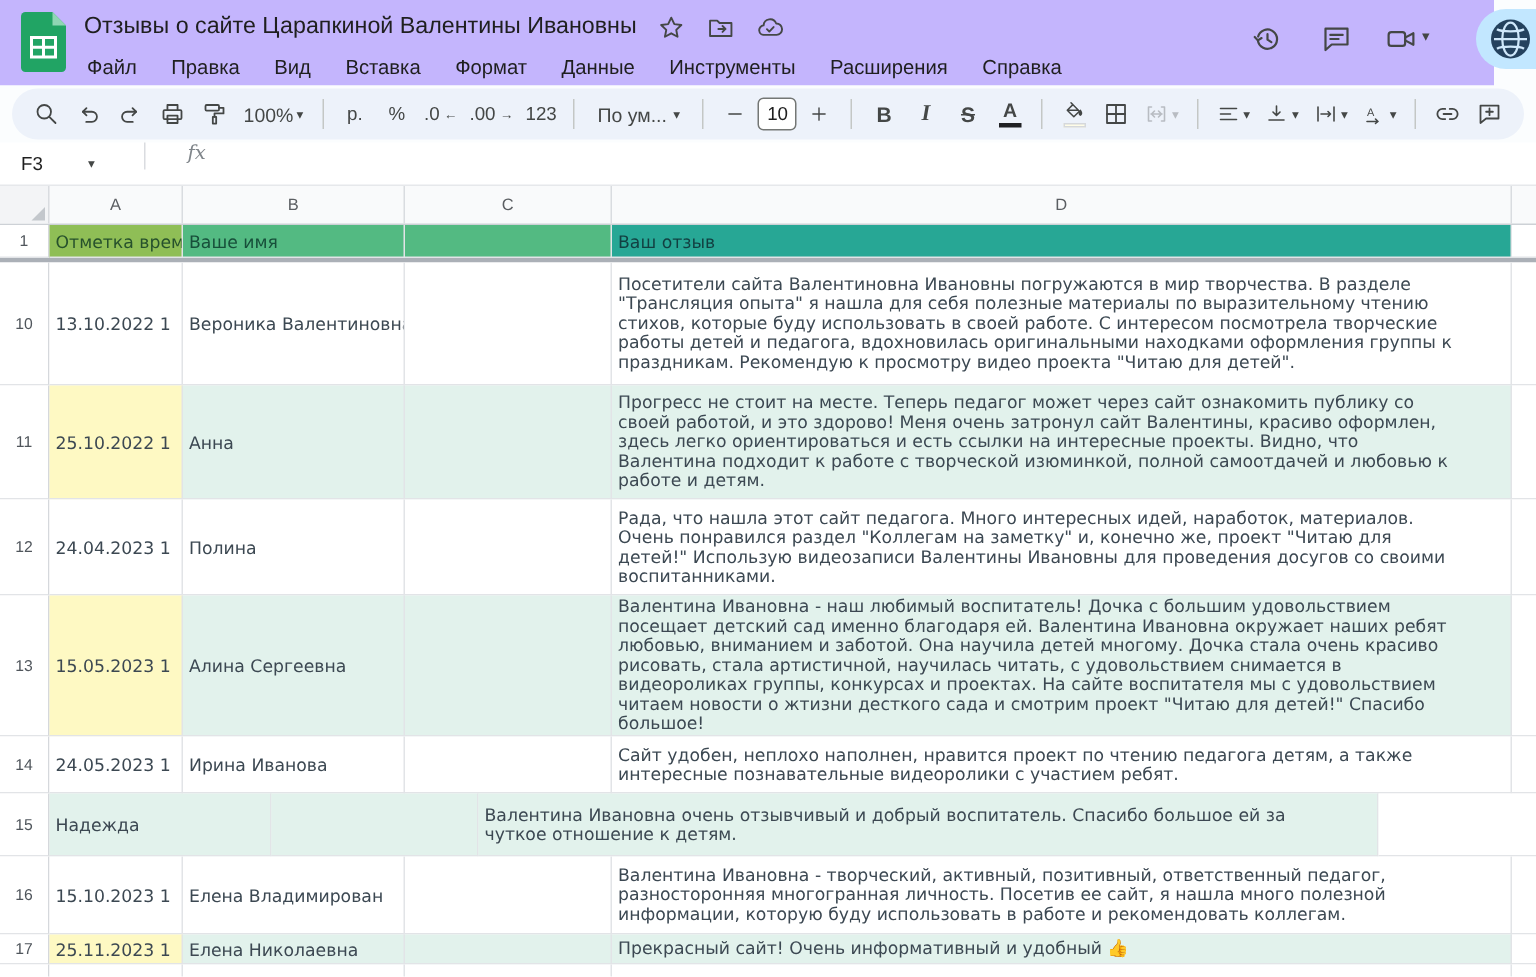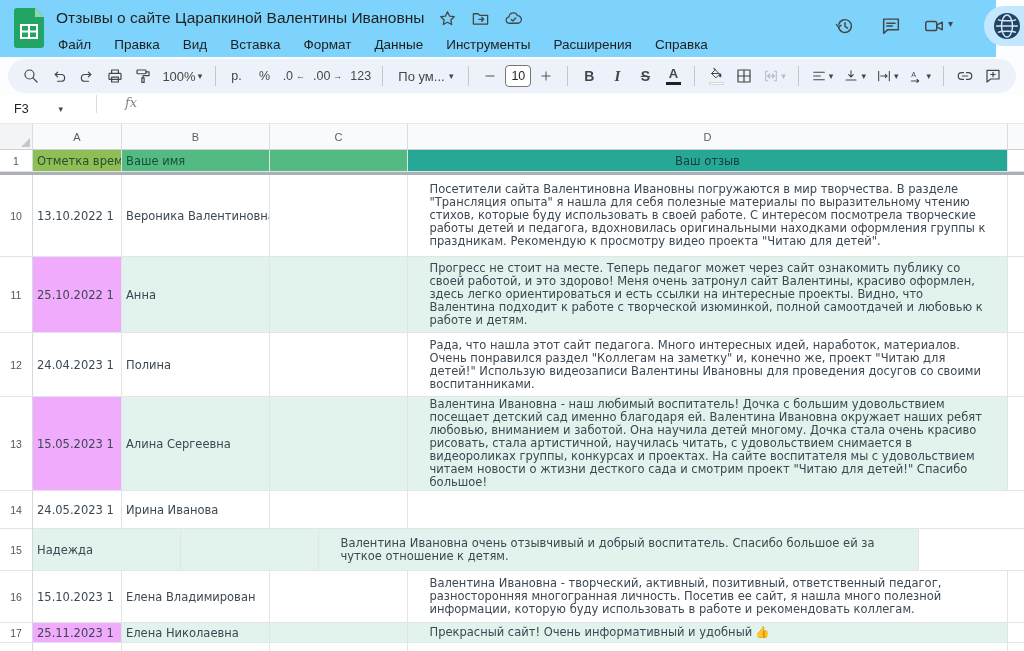--- a/index.html
+++ b/index.html
@@ -1,21 +1,21 @@
 <!DOCTYPE html>
 <html><head>
 <meta charset="utf-8">
 <style>
   * { margin:0; padding:0; box-sizing:border-box; }
   html,body { width:1024px; height:651px; overflow:hidden; background:#fff;
               font-family:"Liberation Sans", sans-serif; }
   #app { position:relative; width:1024px; height:651px; background:#fbfdfe; }
 
   
-  #titlebar { position:absolute; left:0; top:0; width:996px; height:57px; background:#7dd3fc; }
+  #titlebar { position:absolute; left:0; top:0; width:996px; height:57px; background:#c4b5fd; }
   #logo { position:absolute; left:14px; top:8px; width:30px; height:40px; }
   #title-block { position:absolute; left:56px; top:5px; }
   #doc-title-row { display:flex; align-items:center; height:26px; }
   #doc-title { font-size:15.5px; color:#1f1f1f; white-space:nowrap; }
   .title-icon { margin-left:14px; width:19px; height:19px; display:inline-flex; align-items:center; justify-content:center; }
   #menubar { display:flex; gap:19px; height:24px; align-items:center; margin-top:1px;text-align:right; }
   .menu-item { font-size:13.5px; color:#1f1f1f; white-space:nowrap; cursor:default; padding:2px 2px; border-radius:4px; }
   .tb-right-icon { position:absolute; top:12px; width:28px; height:28px; display:flex; align-items:center; justify-content:center; }
   #history-btn { left:831px; }
   #comment-btn { left:877px; }
@@ -60,24 +60,24 @@
   .gr { display:flex; width:1024px; }
   .c-num { width:33px; flex:none; display:flex; align-items:center; justify-content:center;
            border-right:1px solid #d5d8dc; border-bottom:1px solid #e2e4e7; background:#fff;
            font-size:10.5px; color:#50565c; font-family:"Liberation Sans",sans-serif; }
   .cell { flex:none; overflow:hidden; border-right:1px solid #e2e4e7; border-bottom:1px solid #e2e4e7;
           display:flex; align-items:center; padding:2px 4px; background:#fff;
           font-family:"DejaVu Sans",sans-serif; font-size:11.5px; color:#3c4852; }
   .c-a { width:89px; white-space:nowrap; }
   .c-b { width:148px; white-space:nowrap; }
   .c-c { width:138px; }
-  .c-d { width:600px;justify-content:center; }
+  .c-d { width:600px; }
   .c-d .txt { width:556px; line-height:13px; }
   .c-e { flex:1 1 auto; border-right:none; }
-  .gr.band .c-a { background:#f0abfc; }
+  .gr.band .c-a { background:#fef9c3; }
   .gr.band .c-b, .gr.band .c-c, .gr.band .c-d { background:#e2f2ec; }
 
   #col-strip { height:26px; background:#f9fafb; border-bottom:1px solid #cdd1d6; }
   #col-strip .hcell { flex:none; display:flex; align-items:center; justify-content:center;
                       font-size:11px; color:#5b5e62; border-right:1px solid #d9dce0;
                       font-family:"Liberation Sans",sans-serif; }
   #corner { width:33px; position:relative; border-right:1px solid #c9cdd2; background:#f3f4f6; }
   #corner .tri { position:absolute; right:2px; bottom:2px; width:0; height:0;
                  border-left:9px solid transparent; border-bottom:9px solid #c3c7cc; }
   #header-row { height:22px; }
@@ -411,20 +411,23 @@
 
   <div class="gr grid-row" style="height: 38px;">
     <div class="c-num">14</div>
     <div class="cell c-a">
             <span class="txt">24.05.2023 1</span>
           </div>
     <div class="cell c-b">
             <span class="txt">Ирина Иванова</span>
           </div>
     <div class="cell c-c"></div>
+    <div class="cell c-d">
+            <span class="txt">Сайт удобен, неплохо наполнен, нравится проект по чтению педагога детям, а также интересные познавательные видеоролики с участием ребят.</span>
+          </div>
     <div class="cell c-e"></div>
   </div>
 
   <div class="gr grid-row band" style="height: 42px;">
     <div class="c-num">15</div>
     <div class="cell c-b">
             <span class="txt">Надежда</span>
           </div>
     <div class="cell c-c"></div>
     <div class="cell c-d">

